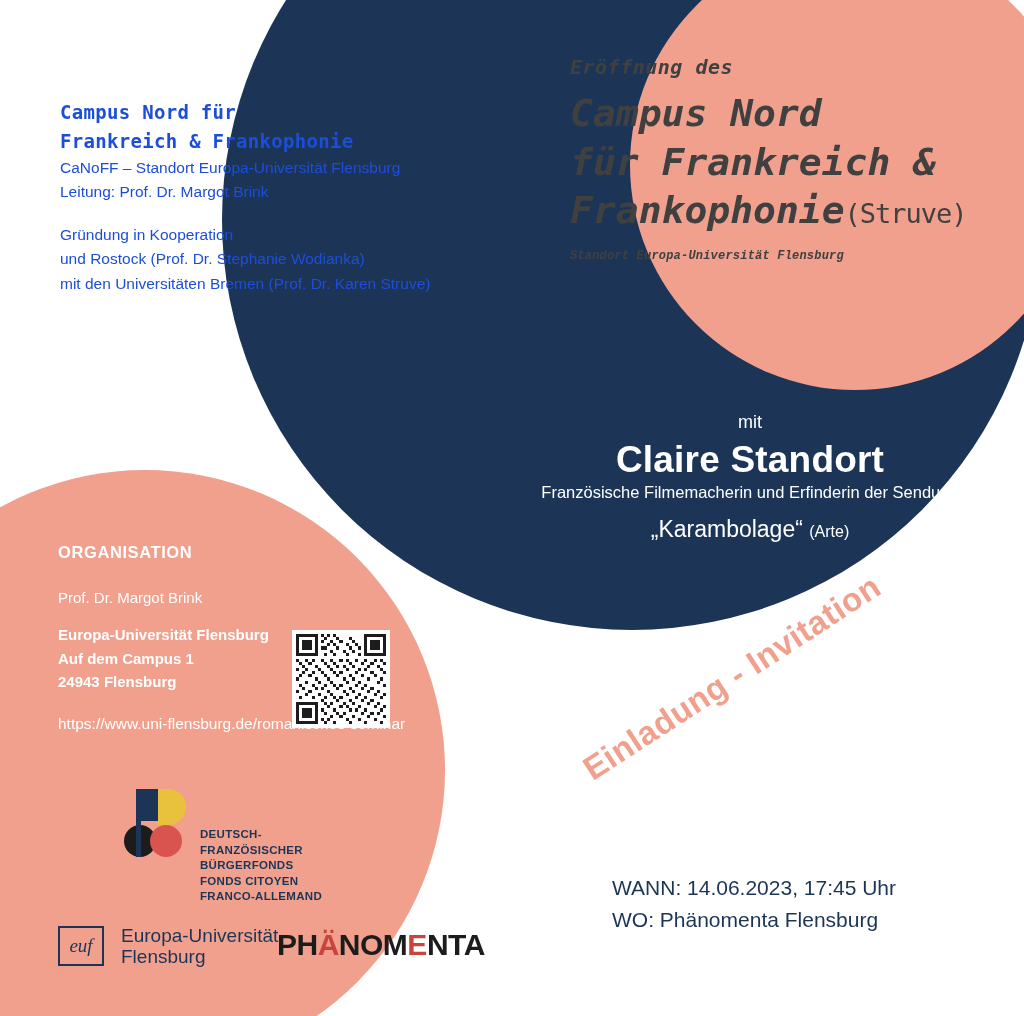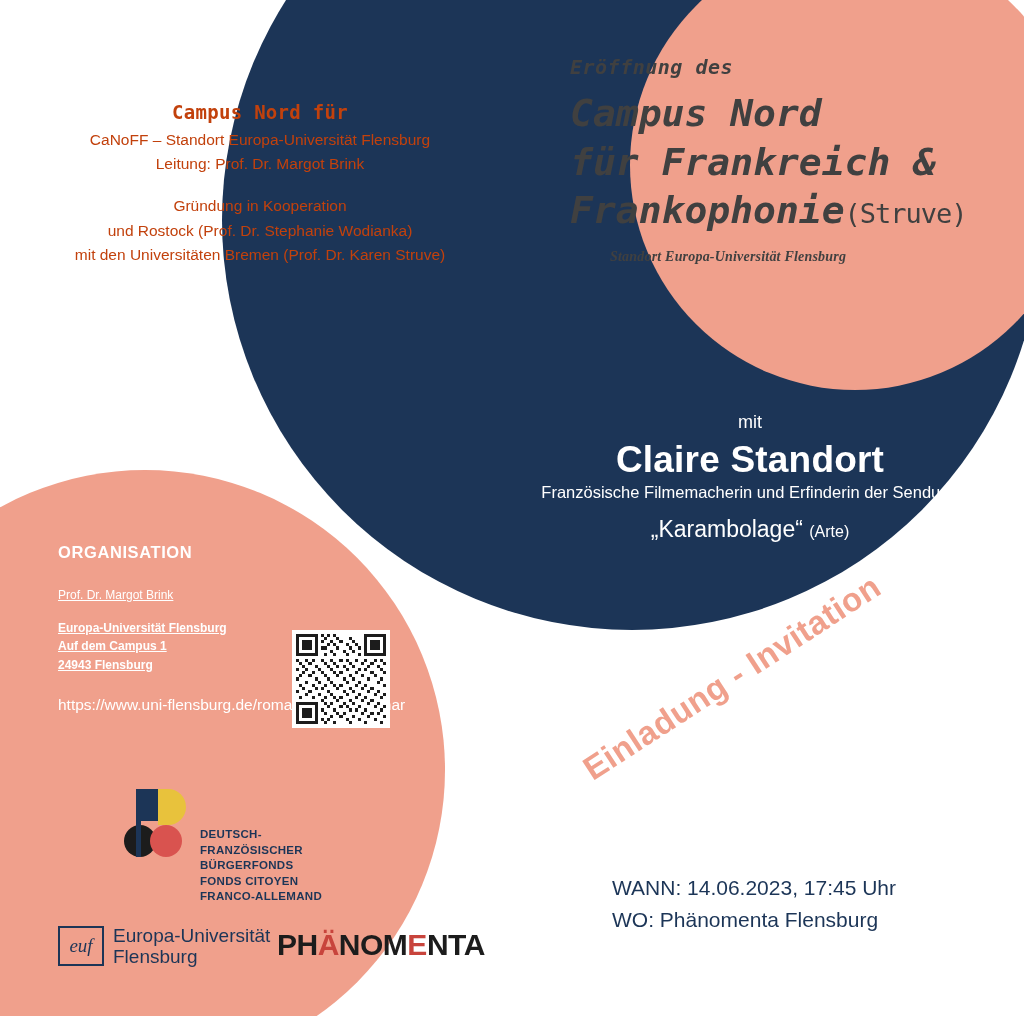--- a/index.html
+++ b/index.html
@@ -49,22 +49,22 @@
     border-radius: 50%;
     background: #f0a08c;
   }
 
   
   .left-block {
     position: absolute;
     left: 60px;
     top: 98px;
     width: 400px;
-    text-align: center;
-    color: #c2410c;
+    text-align: left;
+    color: #1d4ed8;
     line-height: 1.35;
   }
   .left-block .lb-title {
     font-family: "DejaVu Sans Mono", monospace;
     font-weight: bold;
     font-size: 19px;
     letter-spacing: 0.3px;
     line-height: 1.5;
   }
   .left-block .lb-sub {
@@ -100,27 +100,26 @@
     line-height: 1.28;
     letter-spacing: 0px;
   }
   .headline .big .acro {
     font-style: normal;
     font-weight: normal;
     font-size: 27px;
     letter-spacing: -1px;
   }
   .headline .standort {
-    font-family: Liberation Serif, serif;
+    font-family: Liberation Mono, monospace;
     font-style: italic;
     font-weight: bold;
-    font-size: 14px;
+    font-size: 12px;
     margin-top: 14px;
     letter-spacing: 0.2px;
-    margin-left: 40px;
   }
 
   
   .guest {
     position: absolute;
     left: 500px;
     top: 412px;
     width: 500px;
     text-align: center;
     color: #ffffff;
@@ -187,23 +186,22 @@
     width: 400px;
     color: #ffffff;
   }
   .org .org-title {
     font-size: 16.5px;
     font-weight: bold;
     letter-spacing: 0.6px;
     margin-bottom: 24px;
   }
   .org .org-line {
-    font-size: 12px;
+    font-size: 15px;
     line-height: 1.55;
-    text-decoration: underline;
   }
   .org .org-gap {
     height: 14px;
   }
   .org .org-name-block {
     font-weight: bold;
   }
   .org .org-url {
     font-size: 15.5px;
     margin-top: 22px;
@@ -240,21 +238,21 @@
     line-height: 1.35;
     color: #1c3557;
     letter-spacing: 0.3px;
   }
   .logo-euf {
     position: absolute;
     left: 58px;
     top: 925px;
     display: flex;
     align-items: center;
-    gap: 9px;
+    gap: 17px;
   }
   .euf-mark {
     width: 46px; height: 40px;
     border: 2px solid #1c3557;
     display: flex; align-items: center; justify-content: center;
     font-family: "Liberation Serif", serif;
     font-style: italic;
     font-size: 19px;
     color: #1c3557;
     box-sizing: border-box;
@@ -280,20 +278,21 @@
 <body>
 
 <div class="poster">
 
   <div class="navy-circle"></div>
   <div class="salmon-circle-top"></div>
   <div class="salmon-circle-bottom"></div>
 
   <div class="left-block">
     <div class="lb-title">Campus Nord für</div>
+    <div class="lb-title">Frankreich &amp; Frankophonie</div>
     <div class="lb-sub">CaNoFF – Standort Europa-Universität Flensburg</div>
     <div class="lb-sub">Leitung: Prof. Dr. Margot Brink</div>
     <div class="lb-gap"></div>
     <div class="lb-sub">Gründung in Kooperation</div>
     <div class="lb-sub">und Rostock (Prof. Dr. Stephanie Wodianka)</div>
     <div class="lb-sub">mit den Universitäten Bremen (Prof. Dr. Karen Struve)</div>
   </div>
 
   <div class="headline">
     <div class="eyebrow">Eröffnung des</div>

